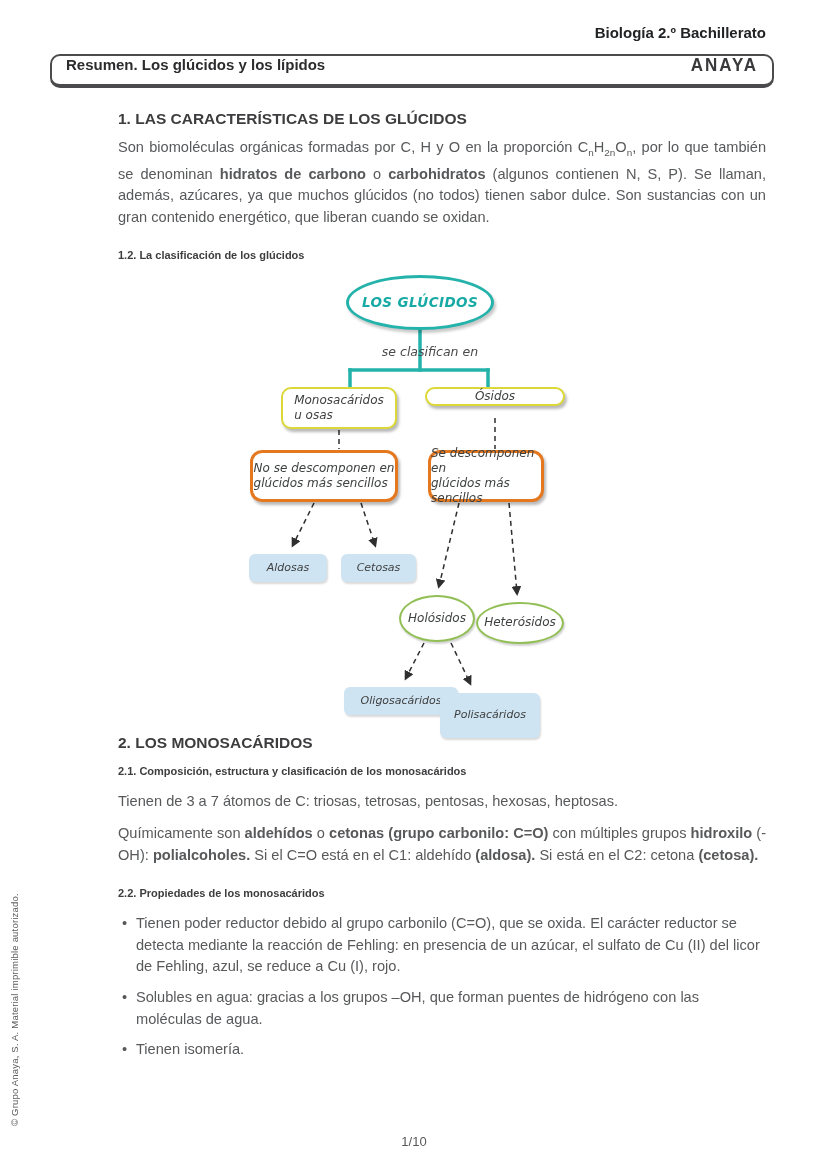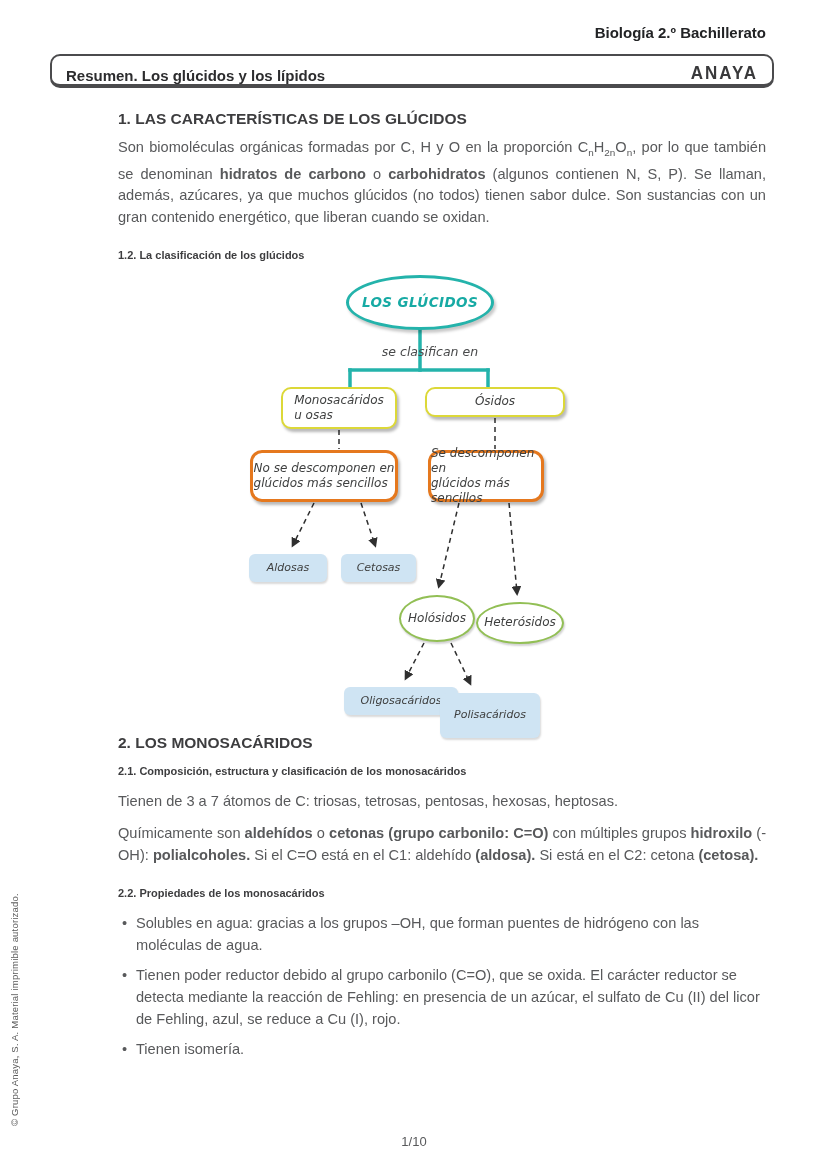--- a/index.html
+++ b/index.html
@@ -12,21 +12,21 @@
     color: #58595b;
   }
   .header-right {
     position: absolute; top: 24px; right: 62px;
     font-size: 15px; font-weight: bold; color: #222325;
   }
   .title-bar {
     position: absolute; left: 50px; top: 54px; width: 724px; height: 34px;
     box-sizing: border-box;
     border: 2px solid #4b4b4d; border-bottom-width: 4px; border-radius: 10px;
-    display: flex; align-items: flex-end; justify-content: space-between;
+    display: flex; align-items: flex-start; justify-content: space-between;
     padding: 0 14px; background: #fff;
   }
   .doc-title { font-size: 15px; font-weight: bold; color: #2c2c2e; }
   .logo { font-size: 17px; font-weight: bold; letter-spacing: 2px; color: #39393b; transform: scaleY(1.05); }
   .content { position: absolute; left: 118px; top: 109px; width: 648px; }
   h2.sec { font-size: 15.5px; font-weight: bold; color: #3d3d3f; margin: 0 0 8px 0; line-height: 20px; }
   h3.sub { font-size: 11px; font-weight: bold; color: #3d3d3f; margin: 0 0 10px 0; line-height: 20px; }
   p.body-text {
     font-size: 14.6px; line-height: 21.7px; text-align: justify;
     color: #58595b; margin: 0 0 16px 0;
@@ -52,21 +52,21 @@
   .branch-label {
     position: absolute; left: 252px; top: 69px; width: 120px; text-align: center;
     font-style: italic; font-family: "DejaVu Sans", sans-serif;
     font-size: 12.5px; color: #494a4b;
   }
   .box-yellow {
     border: 2.2px solid #dcd838; border-radius: 10px; font-size: 12px;
     box-shadow: 2px 3px 3px rgba(0,0,0,.28);
   }
   .n-mono   { left: 163px; top: 112px; width: 116px; height: 42px; }
-  .n-osidos { left: 307px; top: 112px; width: 140px; height: 30px; }
+  .n-osidos { left: 307px; top: 112px; width: 140px; height: 19px; }
   .box-orange {
     border: 3px solid #e5781e; border-radius: 12px; font-size: 12px;
     box-shadow: 2px 3px 3px rgba(0,0,0,.28);
   }
   .n-mono-desc   { left: 132px; top: 175px; width: 148px; height: 52px; }
   .n-osidos-desc { left: 310px; top: 175px; width: 116px; height: 52px; }
   .box-blue {
     background: #cfe4f3; border-radius: 6px; font-size: 11px;
     box-shadow: 1px 2px 2px rgba(0,0,0,.15);
   }
@@ -169,22 +169,22 @@
 
     <h3 class="sub">2.1. Composición, estructura y clasificación de los monosacáridos</h3>
 
     <p class="body-text" style="margin-bottom:11px">Tienen de 3 a 7 átomos de C: triosas, tetrosas, pentosas, hexosas, heptosas.</p>
 
     <p class="body-text"><span>Químicamente son </span><b>aldehídos</b><span> o </span><b>cetonas (grupo carbonilo: C=O)</b><span> con múltiples grupos </span><b>hidroxilo</b><span> (-OH): </span><b>polialcoholes.</b><span> Si el C=O está en el C1: aldehído </span><b>(aldosa).</b><span> Si está en el C2: cetona </span><b>(cetosa).</b></p>
 
     <h3 class="sub">2.2. Propiedades de los monosacáridos</h3>
 
     <ul class="bullets">
+      <li>Tienen poder reductor debido al grupo carbonilo (C=O), que se oxida. El carácter reductor se detecta mediante la reacción de Fehling: en presencia de un azúcar, el sulfato de Cu (II) del licor de Fehling, azul, se reduce a Cu (I), rojo.</li>
       <li>Solubles en agua: gracias a los grupos –OH, que forman puentes de hidrógeno con las moléculas de agua.</li>
-      <li>Tienen poder reductor debido al grupo carbonilo (C=O), que se oxida. El carácter reductor se detecta mediante la reacción de Fehling: en presencia de un azúcar, el sulfato de Cu (II) del licor de Fehling, azul, se reduce a Cu (I), rojo.</li>
       <li>Tienen isomería.</li>
     </ul>
 
   </div>
 
   <div class="side-copyright">© Grupo Anaya, S. A. Material imprimible autorizado.</div>
   <div class="footer">1/10</div>
 
 </div>
 

